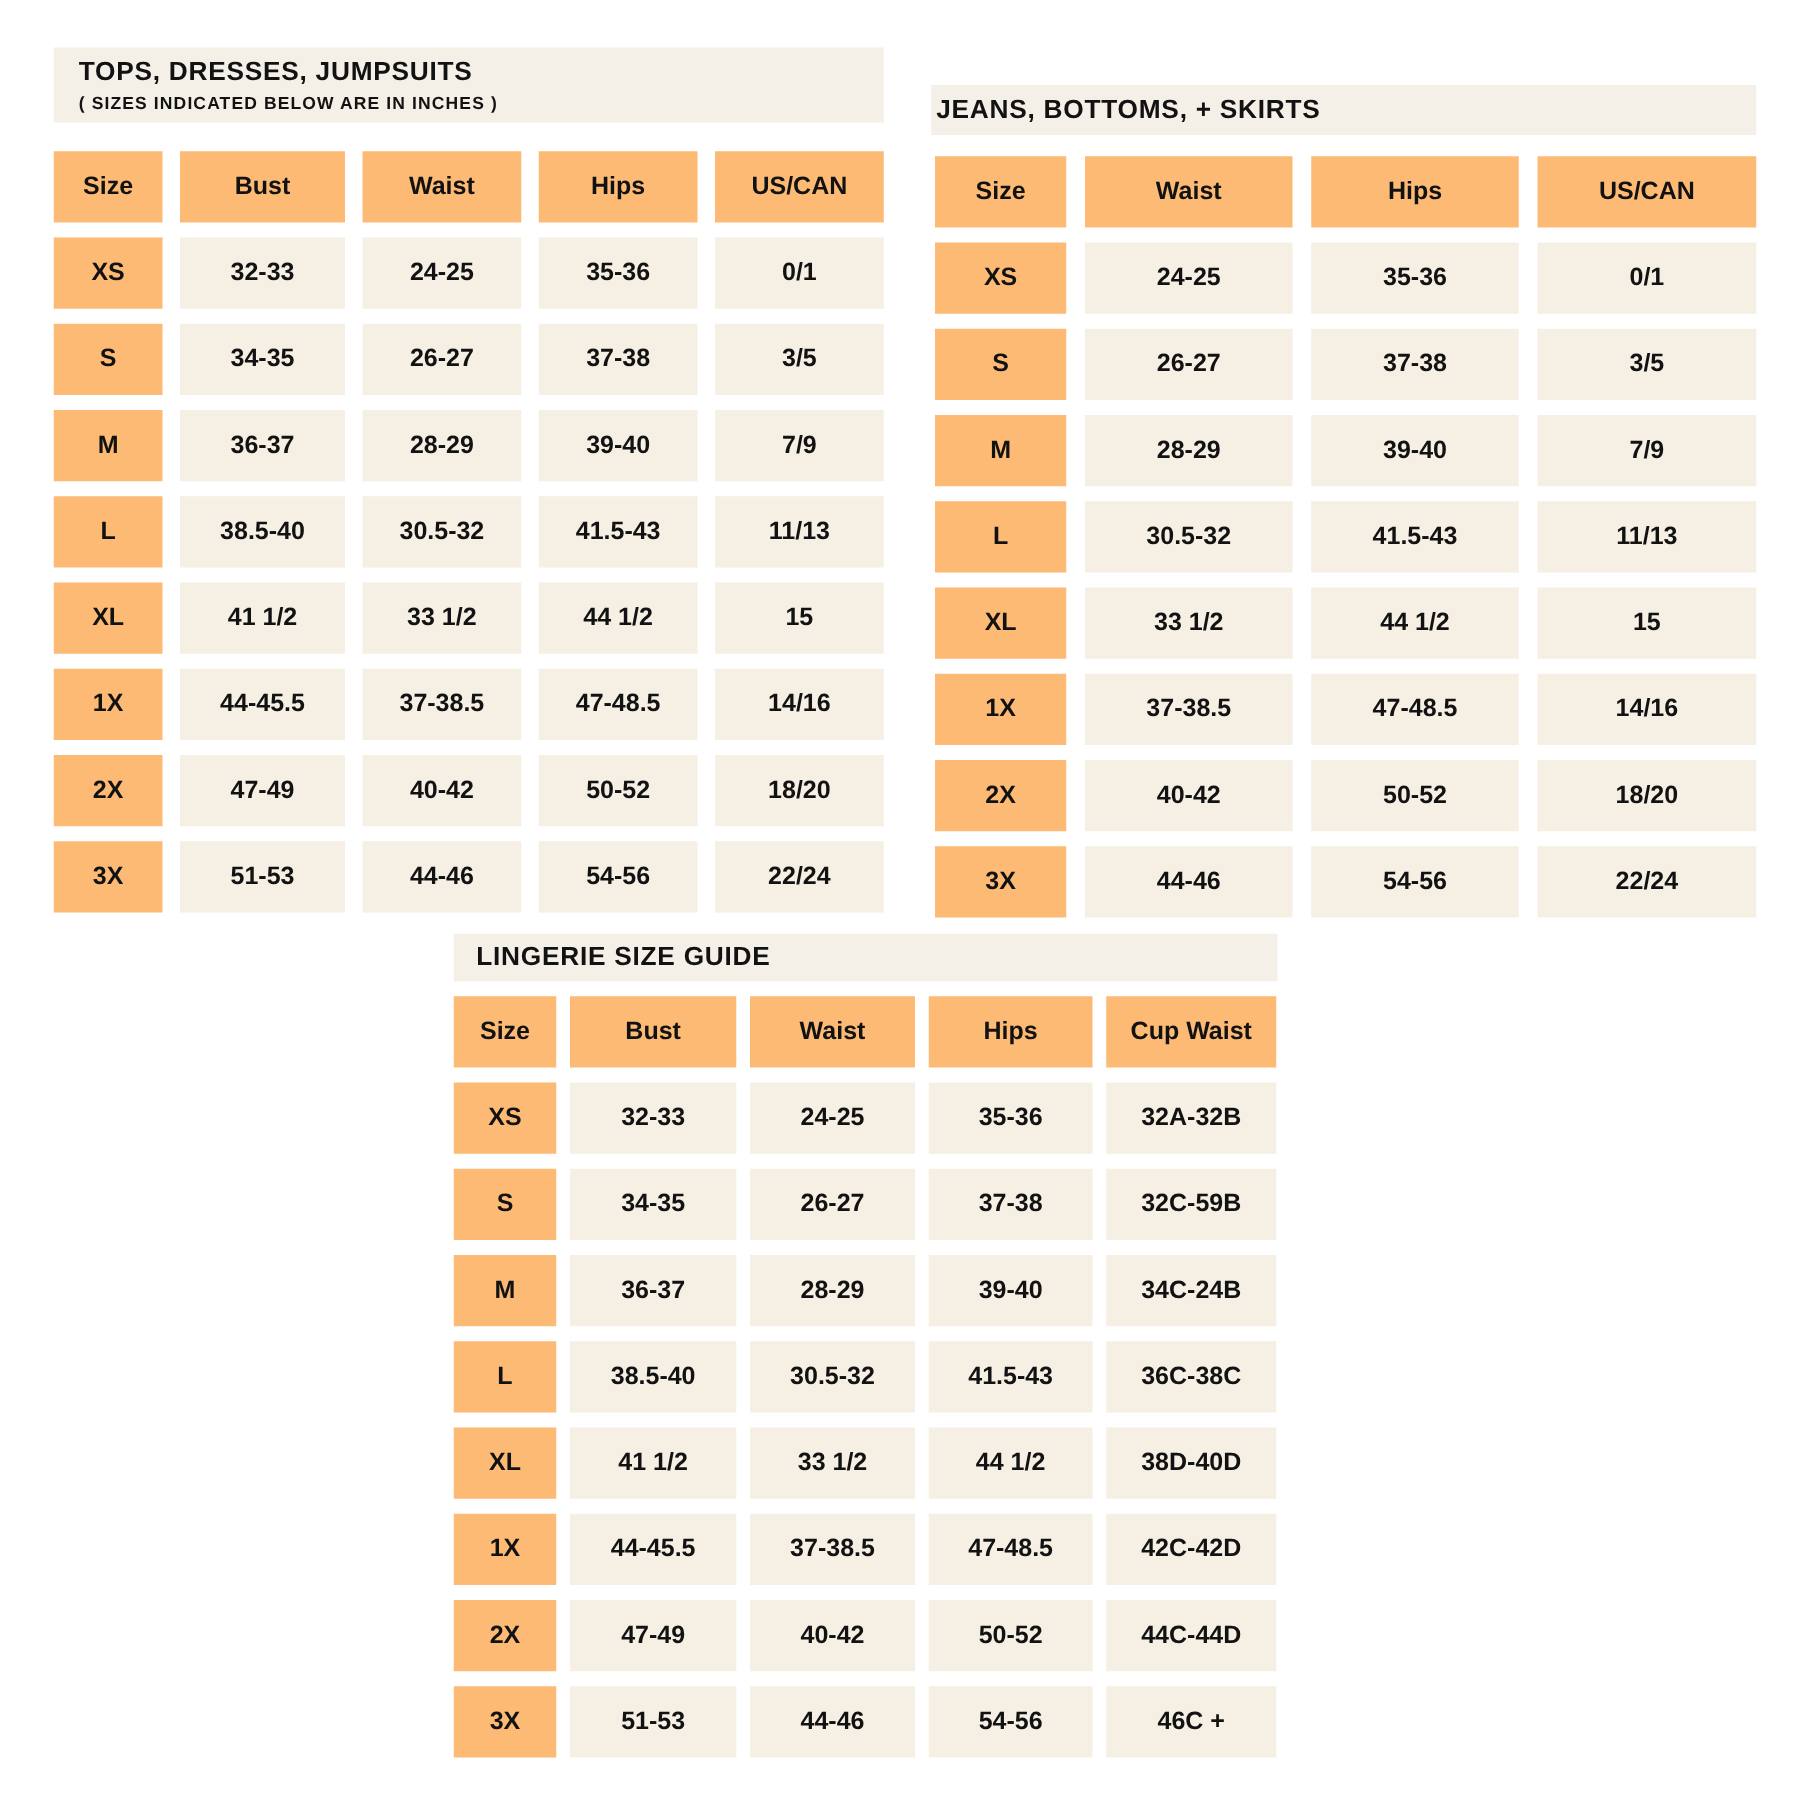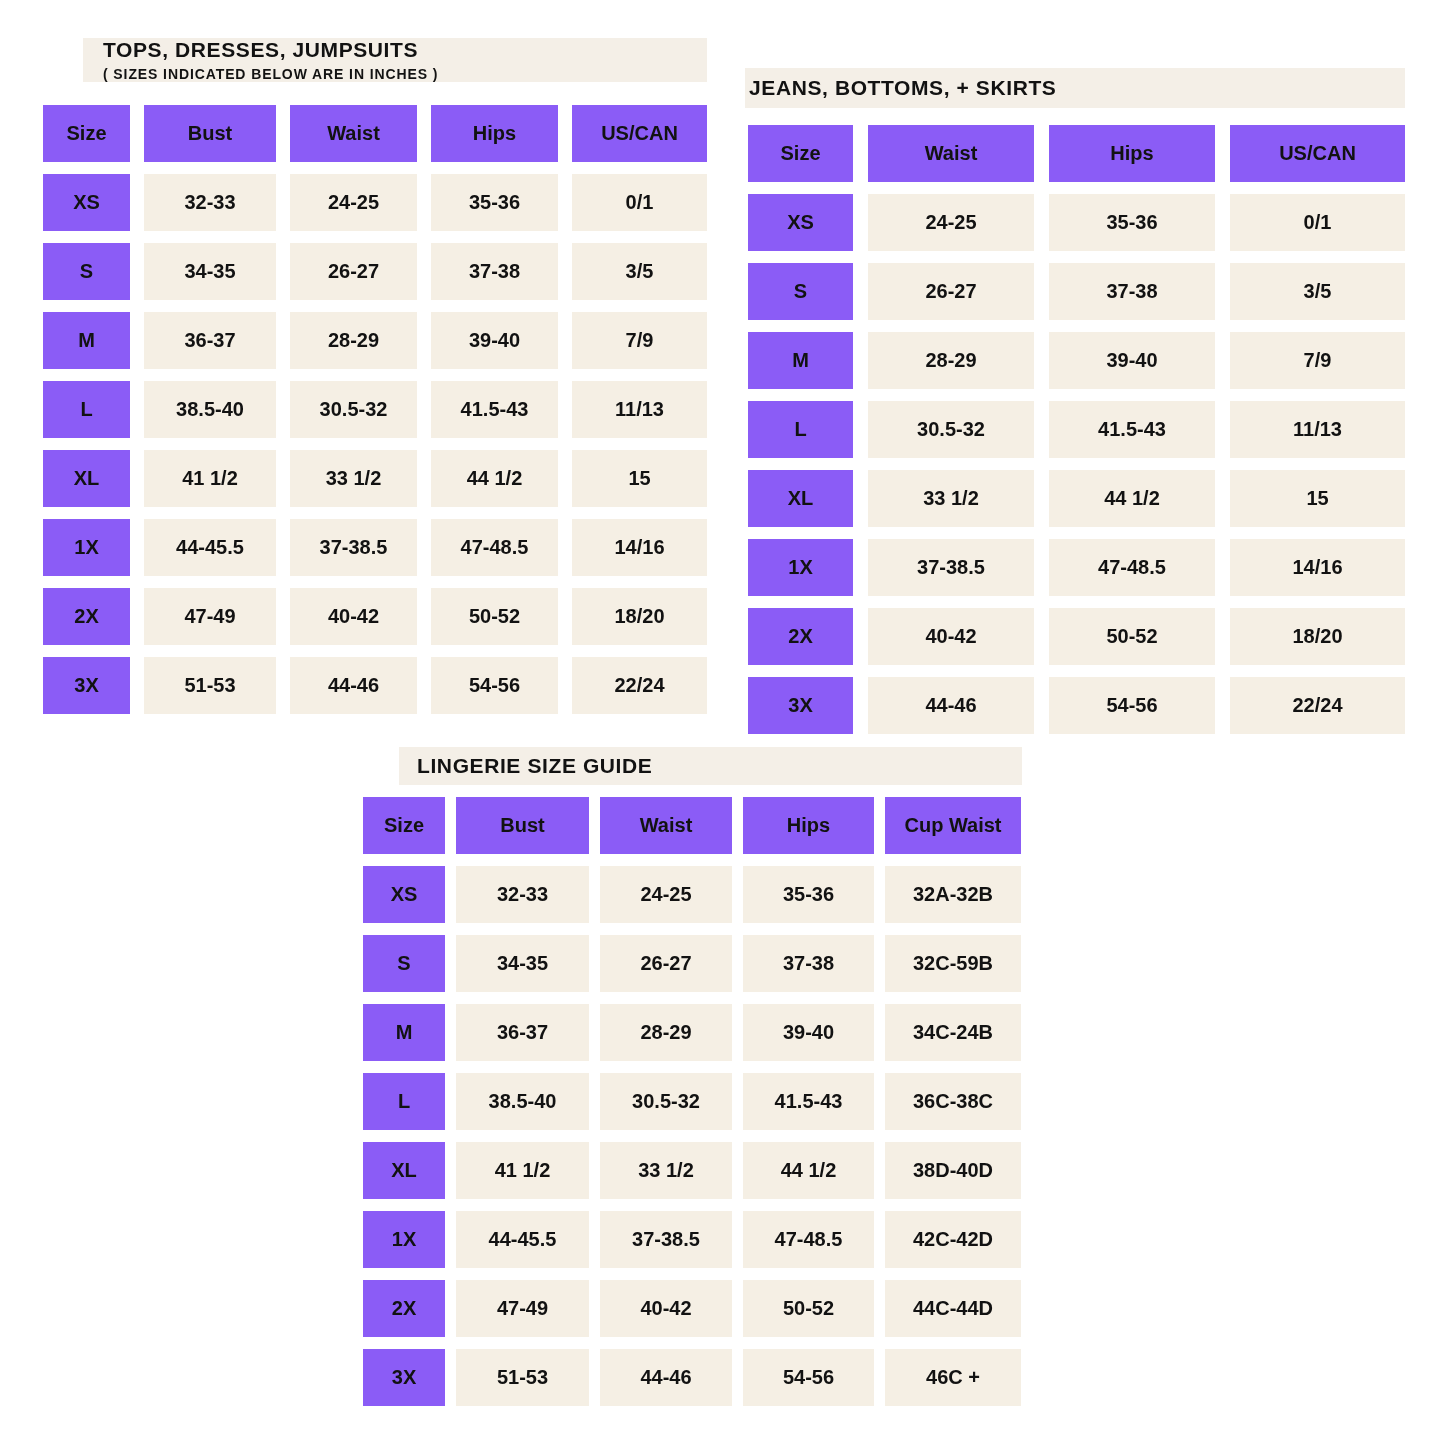--- a/index.html
+++ b/index.html
@@ -14,32 +14,32 @@
     display:flex; flex-direction:column; justify-content:center;
     padding-left:20px;
   }
   .t-title { font-weight:bold; font-size:21px; letter-spacing:0.6px; line-height:1.1; }
   .t-sub   { font-weight:bold; font-size:14px; letter-spacing:0.9px; margin-top:4px; }
   .grid { display:grid; row-gap:12px; }
   .cell {
     height:57px; display:flex; align-items:center; justify-content:center;
     font-weight:bold; font-size:20px; background:#f5efe4; white-space:nowrap;
   }
-  .hdr, .sizecol { background:#8b5cf6; }
+  .hdr, .sizecol { background:#fdba74; }
 
   .tops { left:43px; top:38px; width:664px; }
-  .tops .titlebar { height:44px;margin-left:40px; }
+  .tops .titlebar { height:60px; }
   .tops .grid { margin-top:23px; grid-template-columns:87px 132px 127px 127px 135px; column-gap:14px; }
 
   .jeans { left:745px; top:68px; width:660px; }
   .jeans .titlebar { height:40px; padding-left:4px; }
   .jeans .grid { margin-top:17px; margin-left:3px; grid-template-columns:105px 166px 166px 175px; column-gap:15px; }
 
   .lingerie { left:363px; top:747px; width:659px; }
-  .lingerie .titlebar { height:38px; padding-left:18px;margin-left:36px; }
+  .lingerie .titlebar { height:38px; padding-left:18px; }
   .lingerie .grid { margin-top:12px; grid-template-columns:82px 133px 132px 131px 136px; column-gap:11px; }
 </style>
 </head>
 <body>
 
 <div class="tbl tops">
   <div class="titlebar">
     <div class="t-title">TOPS, DRESSES, JUMPSUITS</div>
     <div class="t-sub">( SIZES INDICATED BELOW ARE IN INCHES )</div>
   </div>

